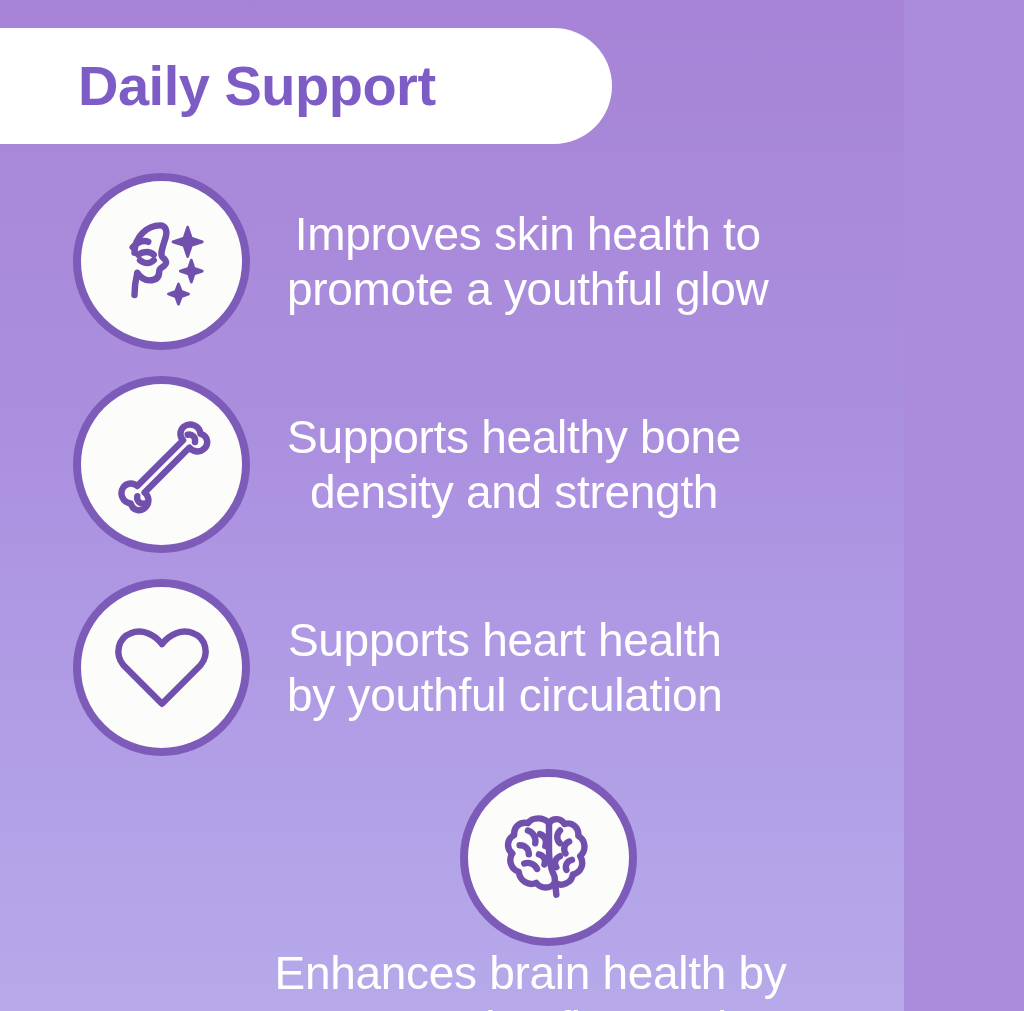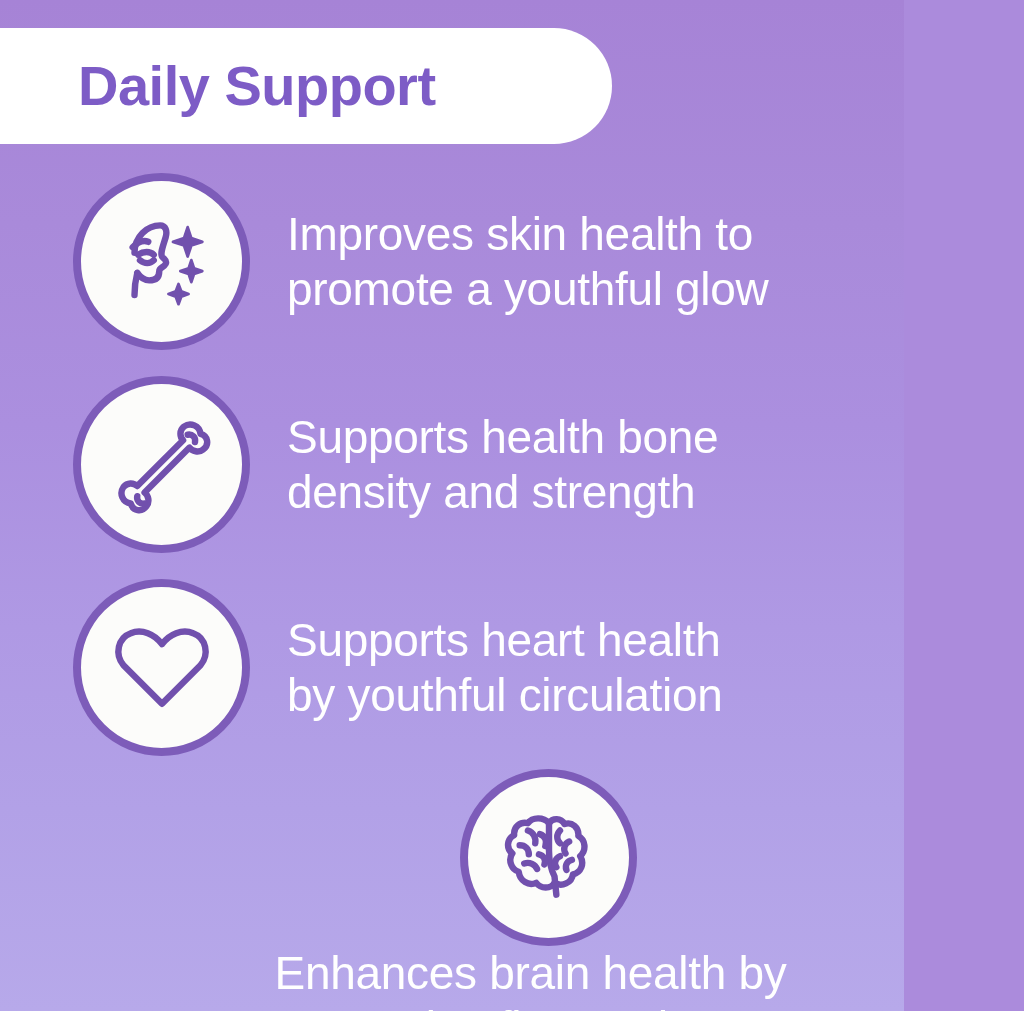--- a/index.html
+++ b/index.html
@@ -96,20 +96,21 @@
 
   .row-text {
     margin-left: 37px;
     color: #ffffff;
     font-size: 46px;
     line-height: 55px;
     font-weight: normal;
     letter-spacing: -0.3px;
     white-space: pre-line;
     max-width: 690px;
+    text-align: center;
   }
 </style>
 </head>
 <body>
 
 <div class="poster">
 
   <div class="header-pill">
     <div class="header-title">Daily Support</div>
   </div>
@@ -134,21 +135,21 @@
     </div>
 
     <div class="row row-2">
       <div class="icon-badge">
         <svg viewBox="0 0 120 120">
           <path d="M84 18 C91 13, 101 17, 102 26 C110 28, 112 38, 105 43 C100 47, 93 45, 90 41 L41 90 C45 93, 47 100, 43 105 C38 112, 28 110, 26 102 C17 101, 13 91, 18 84 C22 79, 29 79, 33 83 L83 33 C79 29, 79 22, 84 18 Z"></path>
           <path d="M88 27 C93 26, 97 30, 96 35"></path>
           <path d="M33 94 C32 99, 36 103, 41 102"></path>
         </svg>
       </div>
-      <div class="row-text">Supports health bone
+      <div class="row-text">Supports healthy bone
 density and strength</div>
     </div>
 
     <div class="row row-3">
       <div class="icon-badge">
         <svg viewBox="0 0 120 120">
           <path d="M60 99 L18 57 C8 45, 12 27, 26 22 C38 17, 52 23, 60 34 C68 23, 82 17, 94 22 C108 27, 112 45, 102 57 Z"></path>
         </svg>
       </div>
       <div class="row-text">Supports heart health

